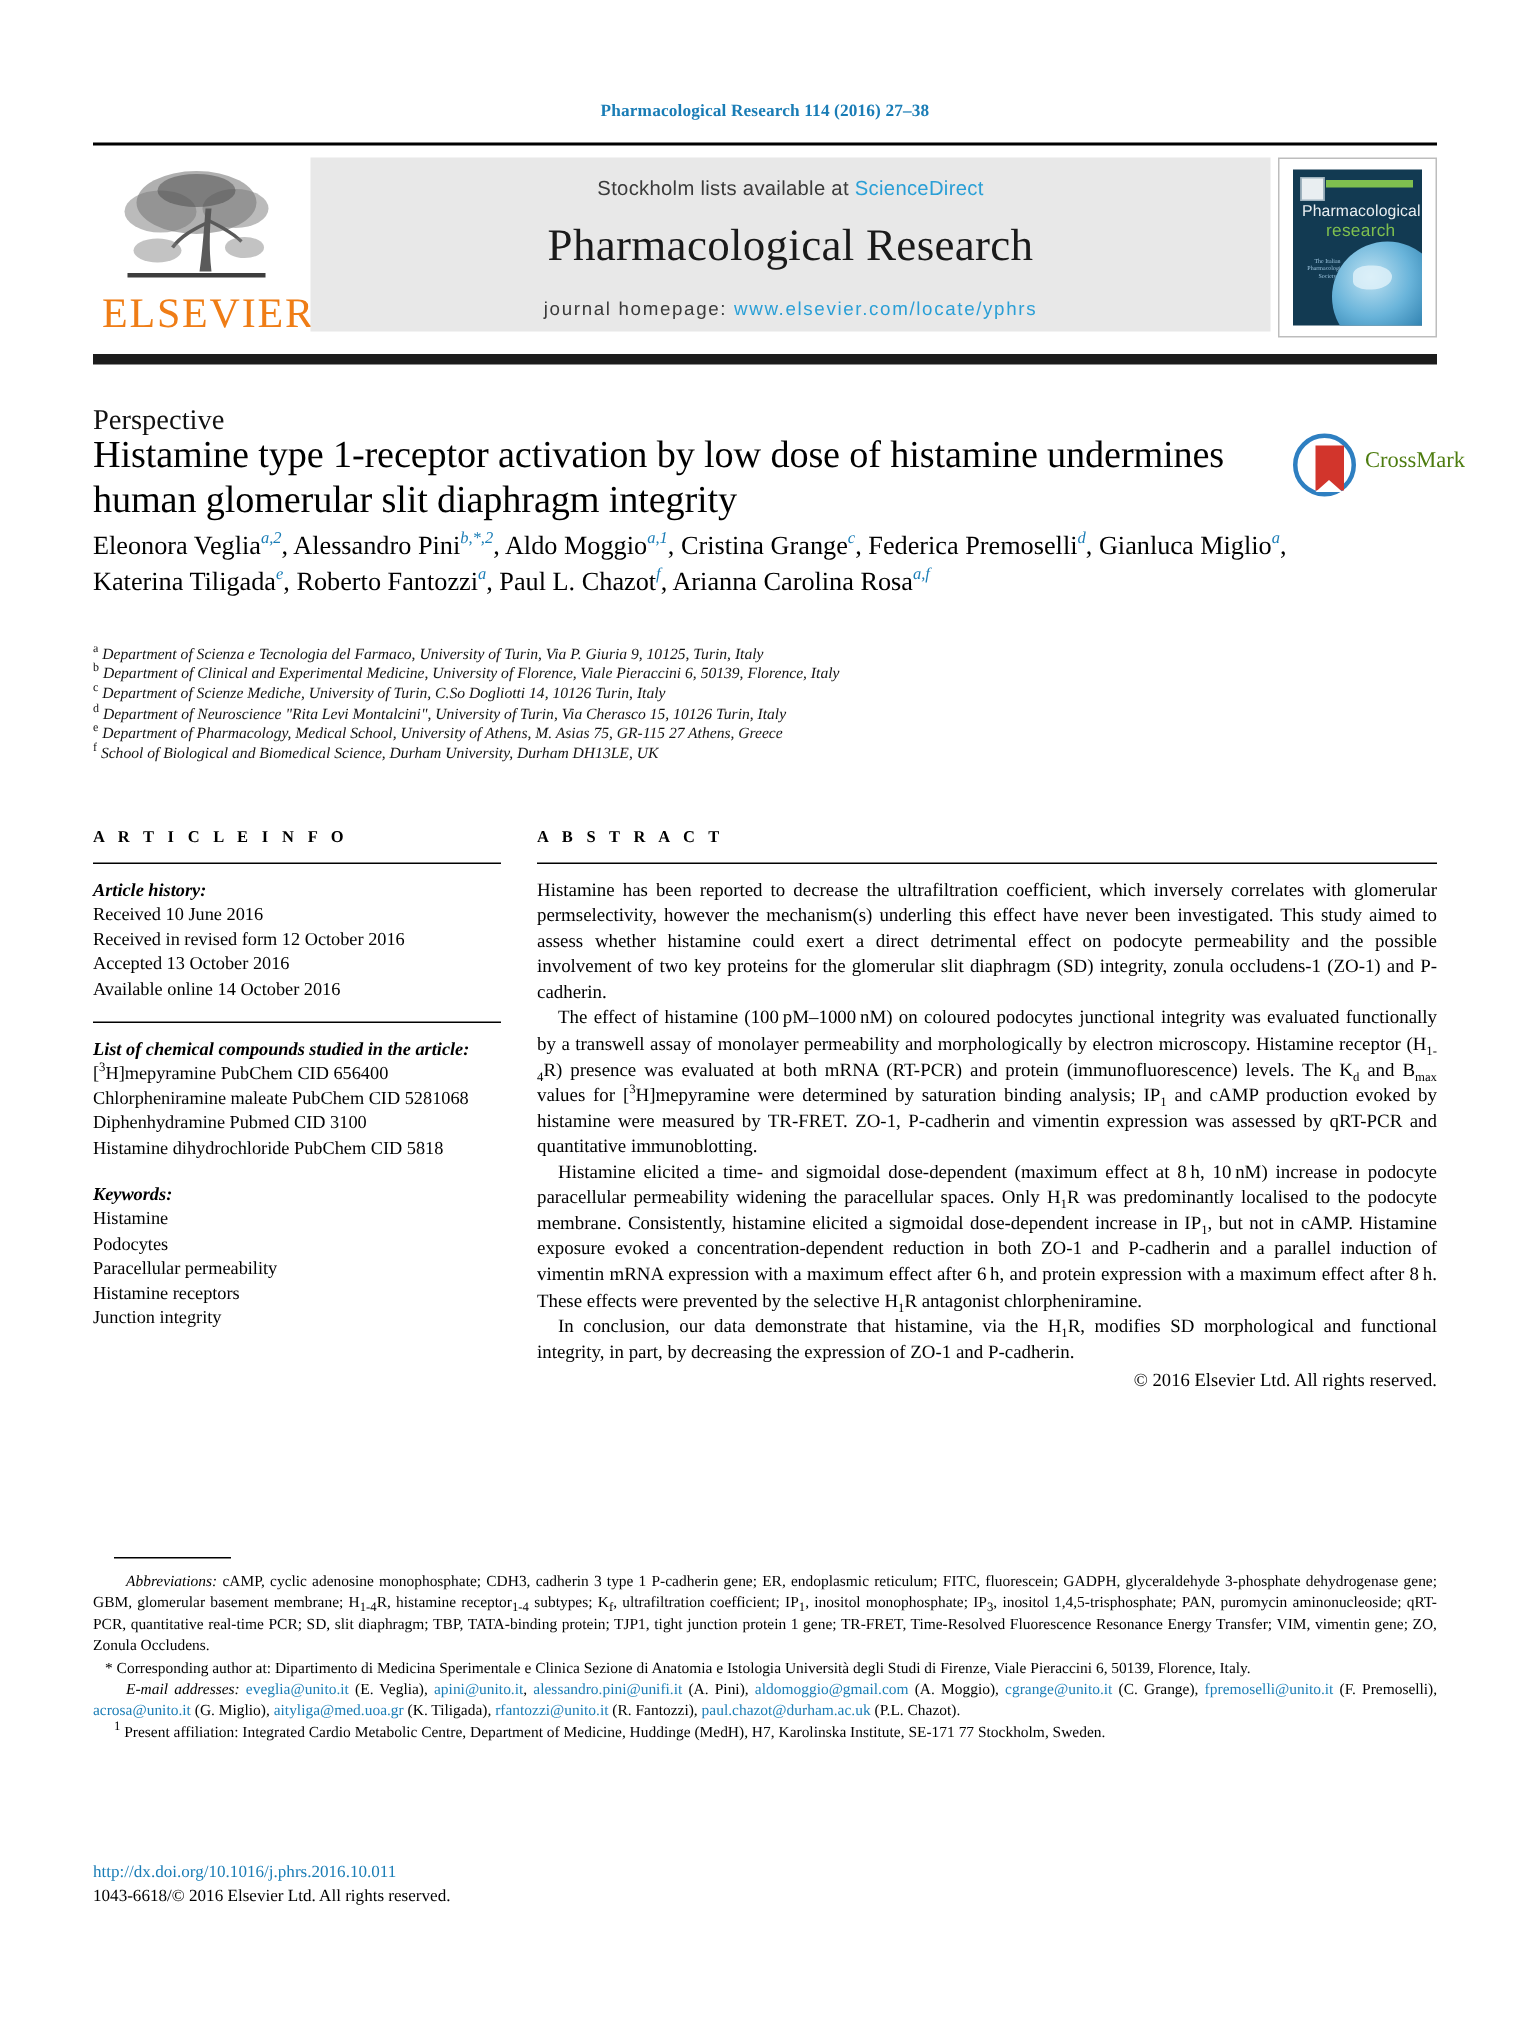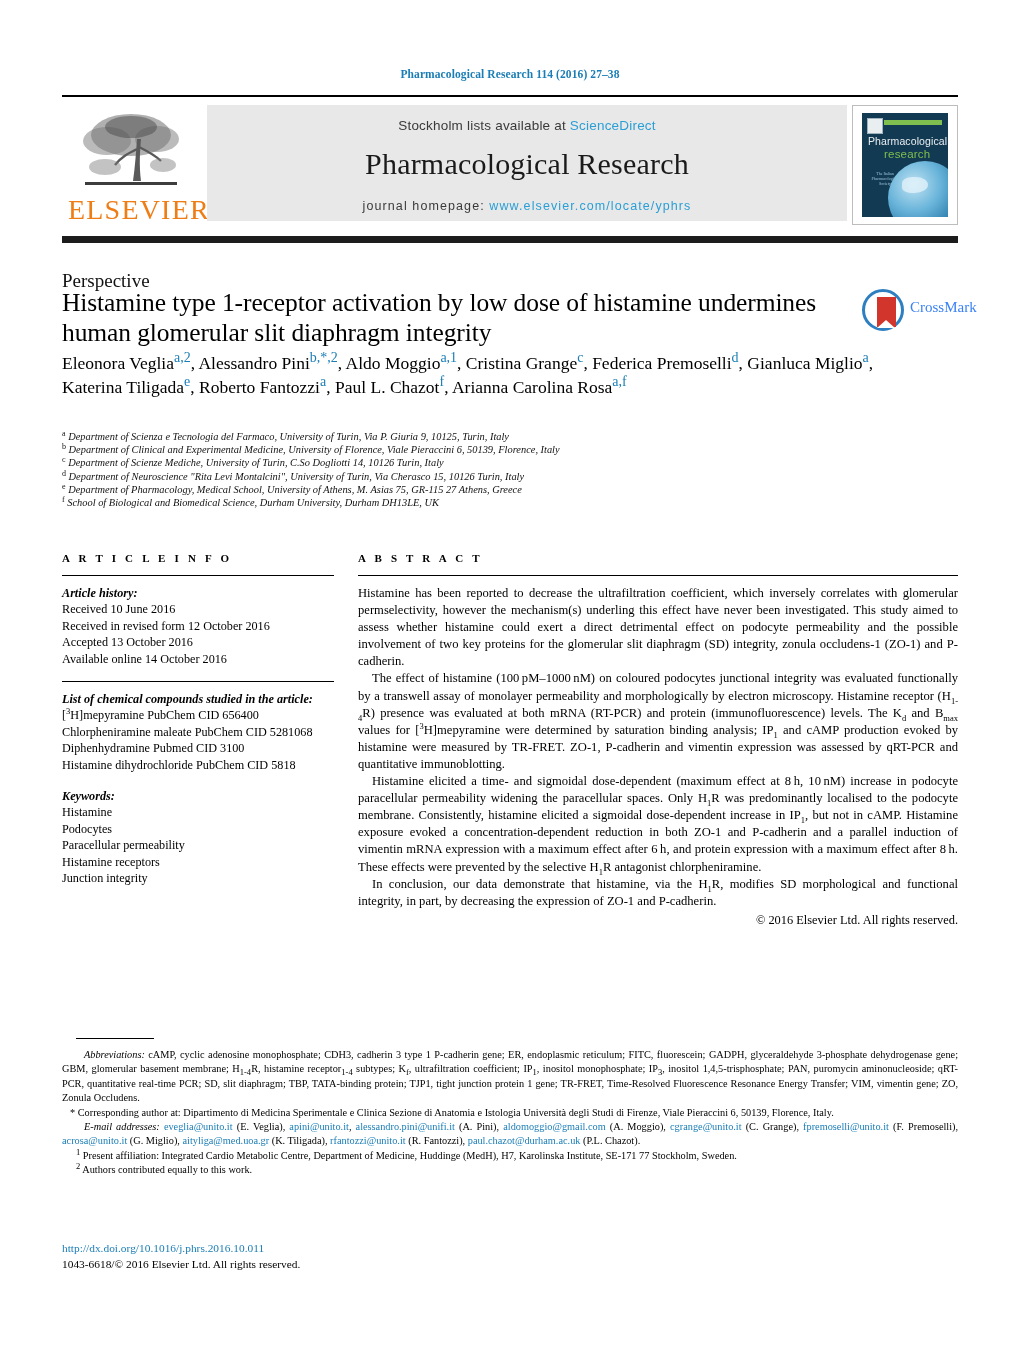--- a/index.html
+++ b/index.html
@@ -215,21 +215,21 @@
     left: 0; bottom: -1px;
     border-left: 9.5px solid transparent;
     border-right: 9.5px solid transparent;
     border-bottom: 8px solid #fff;
   }
   .cm-label {
     position: absolute;
     left: 50px; top: 11px;
     font-family: "Liberation Serif", serif;
     font-size: 15px;
-    color: #3b82f6;
+    color: #4d7c0f;
   }
 
   .art-title {
     position: absolute;
     left: 62px; top: 288px;
     width: 790px;
     font-family: "Liberation Serif", serif;
     font-size: 25.5px;
     line-height: 30px;
     color: #000;
@@ -239,23 +239,24 @@
     position: absolute;
     left: 62px; top: 352px;
     width: 830px;
     font-family: "Liberation Serif", serif;
     font-size: 17.5px;
     line-height: 23.5px;
     color: #000;
   }
   .authors sup {
     color: #1a7db6;
-    font-size: 14px;
+    font-size: 11px;
     vertical-align: super;
     line-height: 0;
+    font-style: italic;
   }
   .affiliations {
     position: absolute;
     left: 62px; top: 430px;
     width: 870px;
     font-family: "Liberation Serif", serif;
     font-style: italic;
     font-size: 10.4px;
     line-height: 13.2px;
     color: #111;
@@ -488,19 +489,18 @@
       <div class="copyright">© 2016 Elsevier Ltd. All rights reserved.</div>
     </div>
   </div>
 
   <div class="foot-rule"></div>
   <div class="footnotes">
     <p class="fn-indent"><span class="lead">Abbreviations:</span> cAMP, cyclic adenosine monophosphate; CDH3, cadherin 3 type 1 P-cadherin gene; ER, endoplasmic reticulum; FITC, fluorescein; GADPH, glyceraldehyde 3-phosphate dehydrogenase gene; GBM, glomerular basement membrane; H<sub>1-4</sub>R, histamine receptor<sub>1-4</sub> subtypes; K<sub>f</sub>, ultrafiltration coefficient; IP<sub>1</sub>, inositol monophosphate; IP<sub>3</sub>, inositol 1,4,5-trisphosphate; PAN, puromycin aminonucleoside; qRT-PCR, quantitative real-time PCR; SD, slit diaphragm; TBP, TATA-binding protein; TJP1, tight junction protein 1 gene; TR-FRET, Time-Resolved Fluorescence Resonance Energy Transfer; VIM, vimentin gene; ZO, Zonula Occludens.</p>
     <p class="fn-star"><span>*</span> <span>Corresponding author at: Dipartimento di Medicina Sperimentale e Clinica Sezione di Anatomia e Istologia Università degli Studi di Firenze, Viale Pieraccini 6, 50139, Florence, Italy.</span></p>
     <p class="fn-indent"><span class="lead">E-mail addresses:</span> <span id="email-list"><span class="lnk">eveglia@unito.it</span> <span>(E. Veglia)</span>, <span class="lnk">apini@unito.it</span>, <span class="lnk">alessandro.pini@unifi.it</span> <span>(A. Pini)</span>, <span class="lnk">aldomoggio@gmail.com</span> <span>(A. Moggio)</span>, <span class="lnk">cgrange@unito.it</span> <span>(C. Grange)</span>, <span class="lnk">fpremoselli@unito.it</span> <span>(F. Premoselli)</span>, <span class="lnk">acrosa@unito.it</span> <span>(G. Miglio)</span>, <span class="lnk">aityliga@med.uoa.gr</span> <span>(K. Tiligada)</span>, <span class="lnk">rfantozzi@unito.it</span> <span>(R. Fantozzi)</span>, <span class="lnk">paul.chazot@durham.ac.uk</span> <span>(P.L. Chazot)</span>.</span></p>
     <p class="fn-num"><sup>1</sup> <span>Present affiliation: Integrated Cardio Metabolic Centre, Department of Medicine, Huddinge (MedH), H7, Karolinska Institute, SE-171 77 Stockholm, Sweden.</span></p>
-    <p class="fn-num"><sup>2</sup> <span>Authors contributed equally to this work.</span></p>
   </div>
 
   <div class="doi-line">http://dx.doi.org/10.1016/j.phrs.2016.10.011</div>
   <div class="issn-line">1043-6618/© 2016 Elsevier Ltd. All rights reserved.</div>
 
 </div>
 
 </body></html>

